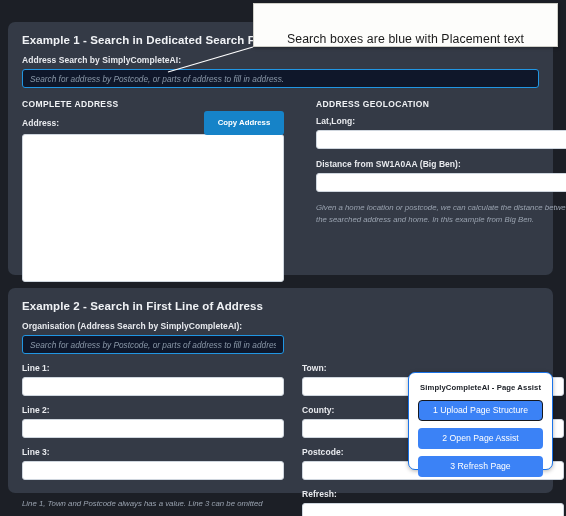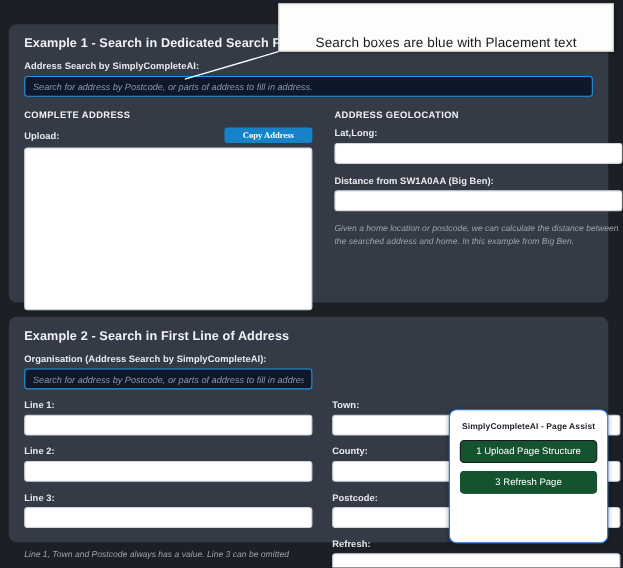--- a/index.html
+++ b/index.html
@@ -111,45 +111,45 @@
     font-family: "Liberation Sans", sans-serif;
     font-size: 8.5px;
     color: #222;
     resize: none;
     outline: none;
   }
 
   
   .cols {
     display: flex;
-    gap: 20px;
+    gap: 32px;
     margin-top: 11px;
   }
   .col-left { width: 262px; flex: none; }
   .col-right { width: 262px; flex: none; }
 
   .addr-row {
     display: flex;
     align-items: center;
     justify-content: space-between;
     margin-bottom: 4px;
     height: 14px;
   }
   .addr-row .label { margin-bottom: 0; }
 
   .copy-btn {
     background: #1683c8;
     border: none;
     border-radius: 3px;
     color: #ffffff;
-    font-family: Liberation Serif, serif;
+    font-family: Liberation Sans, sans-serif;
     font-size: 7.8px;
     font-weight: 600;
     width: 80px;
-    height: 14px;
+    height: 24px;
     line-height: 14px;
     padding: 0;
     cursor: pointer;
     text-align: center;
   }
 
   .field-block { margin-bottom: 10px; }
   .field-block:last-child { margin-bottom: 0; }
 
   
@@ -194,42 +194,42 @@
     pointer-events: none;
     z-index: 35;
   }
 
   
   .page-assist {
     position: absolute;
     left: 408px;
     top: 372px;
     width: 145px;
-    height: 122px;
+    height: 98px;
     background: #ffffff;
     border: 1.6px solid #1a73e8;
     border-radius: 7px;
     padding: 10px 9px 9px 9px;
     z-index: 50;
     box-shadow: 0 1px 4px rgba(0,0,0,0.3);
   }
   .pa-title {
     color: #20242b;
     font-size: 7.7px;
     font-weight: 600;
     letter-spacing: 0.1px;
     text-align: left;
     margin-bottom: 8px;
     padding-left: 2px;
   }
   .pa-btn {
     display: block;
     width: 100%;
     height: 21px;
-    background: #14532d;
+    background: #3b82f6;
     color: #ffffff;
     border: 1px solid transparent;
     border-radius: 4px;
     font-family: "Liberation Sans", sans-serif;
     font-size: 8.7px;
     font-weight: 400;
     margin-bottom: 7px;
     cursor: pointer;
     padding: 0;
     line-height: 19px;
@@ -250,21 +250,21 @@
     <h2 class="panel-title">Example 1 - Search in Dedicated Search Field</h2>
 
     <label class="label">Address Search by SimplyCompleteAI:</label>
     <input class="search-input" type="text" placeholder="Search for address by Postcode, or parts of address to fill in address." style="">
 
     <div class="cols">
 
       <div class="col-left">
         <span class="section-head">COMPLETE ADDRESS</span>
         <div class="addr-row">
-          <label class="label">Upload:</label>
+          <label class="label">Address:</label>
           <button class="copy-btn">Copy Address</button>
         </div>
         <textarea class="address-area" style=""></textarea>
       </div>
 
       <div class="col-right">
         <span class="section-head">ADDRESS GEOLOCATION</span>
 
         <div class="field-block">
           <label class="label">Lat,Long:</label>
@@ -335,16 +335,17 @@
     <line x1="253" y1="47" x2="168" y2="72" stroke="#ffffff" stroke-width="1.2"></line>
   </svg>
 
   <div class="callout">
     <span class="callout-text">Search boxes are blue with Placement text</span>
   </div>
 
   <div class="page-assist">
     <div class="pa-title">SimplyCompleteAI - Page Assist</div>
     <button class="pa-btn focused">1 Upload Page Structure</button>
+    <button class="pa-btn">2 Open Page Assist</button>
     <button class="pa-btn">3 Refresh Page</button>
   </div>
 
 </div>
 
 </body></html>

